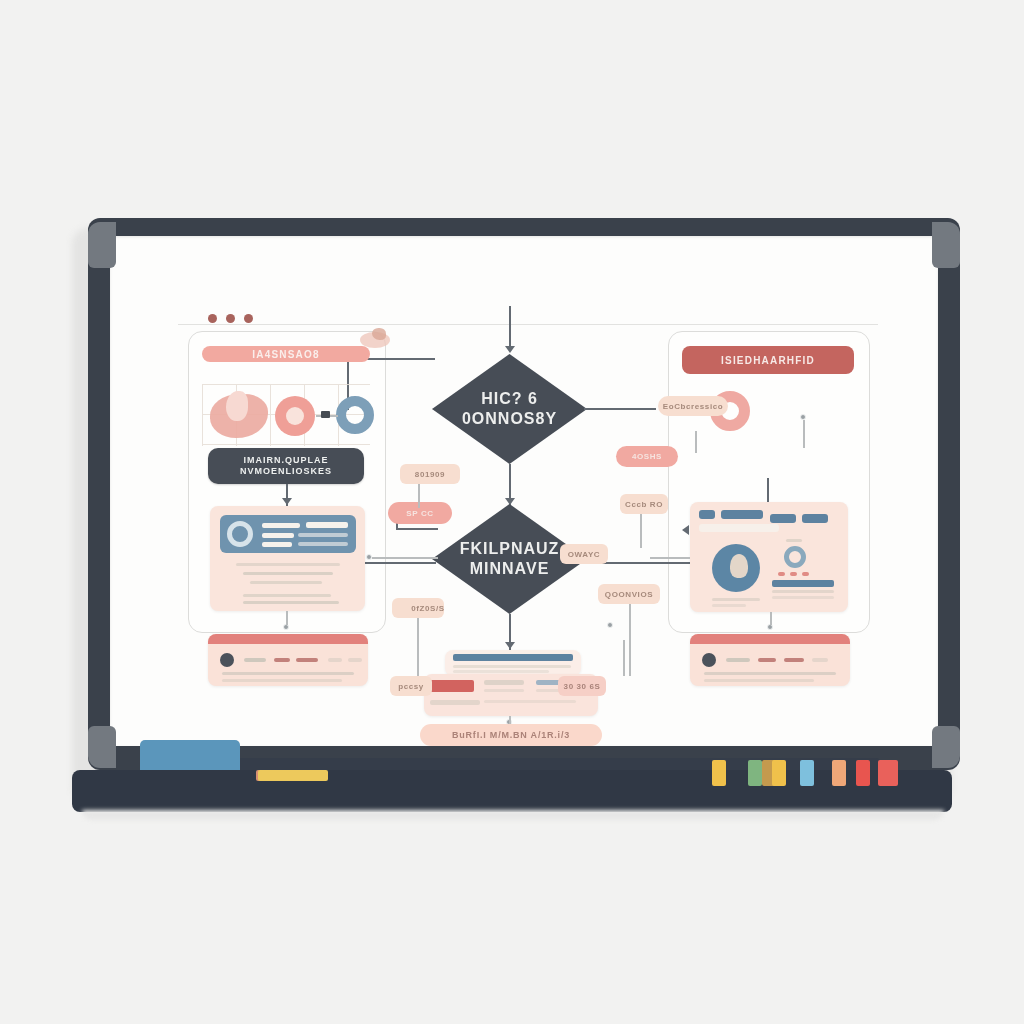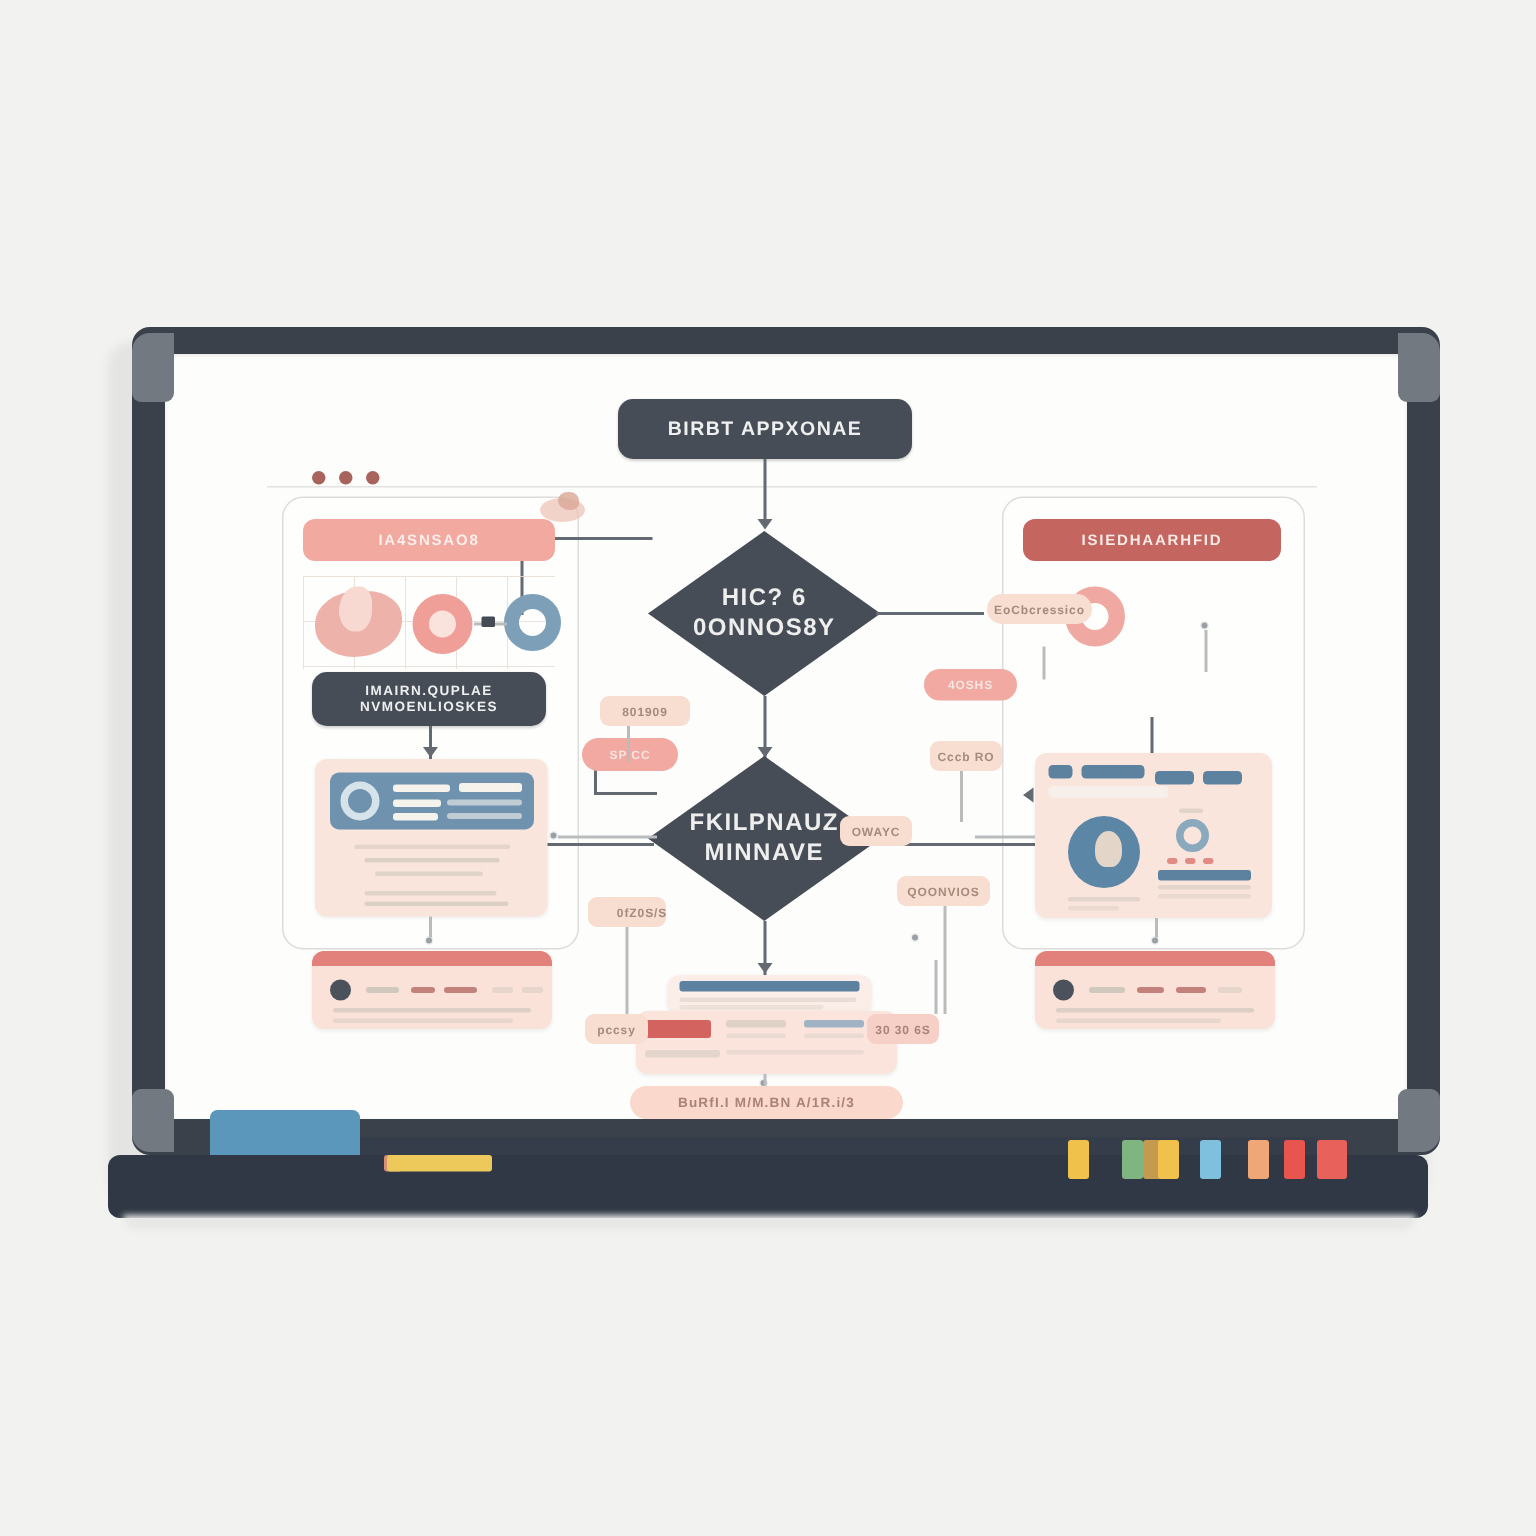--- a/index.html
+++ b/index.html
@@ -168,23 +168,20 @@
         <div class="dots3" style="left:98px;top:78px;">
           <i></i>
           <i></i>
           <i></i>
         </div>
 
         <div class="group-box grp-mid"></div>
         <div class="group-box grp-left"></div>
         <div class="group-box grp-right"></div>
 
-        <div class="node-dark" style="left:302px;top:30px;width:196px;height:40px;font-size:13px;">
-          <span>BIRBT APPXONAE</span>
-        </div>
         <div class="ln lnv" style="left:399px;top:70px;height:42px;"></div>
         <div class="arrow" style="left:395px;top:110px;"></div>
 
         <div class="diamond" style="left:322px;top:118px;width:155px;height:110px;">
           <div class="shape"></div>
           <div class="lbl" style="font-size:16px;">HIC? 6 0ONNOS8Y</div>
         </div>
 
         <div class="ln lnh" style="left:237px;top:122px;width:88px;"></div>
         <div class="ln lnv" style="left:237px;top:122px;height:52px;"></div>
@@ -201,21 +198,21 @@
         </div>
 
         <div class="ln lnh" style="left:286px;top:292px;width:42px;"></div>
         <div class="ln lnv" style="left:286px;top:268px;height:26px;"></div>
         <div class="ln lnh" style="left:250px;top:326px;width:76px;"></div>
         <div class="arrow left" style="left:246px;top:321px;"></div>
         <div class="ln lnh" style="left:474px;top:326px;width:196px;"></div>
         <div class="ln lnv" style="left:399px;top:378px;height:36px;"></div>
         <div class="arrow" style="left:395px;top:406px;"></div>
 
-        <div class="head-pink" style="left:92px;top:110px;width:168px;height:28px;">
+        <div class="head-pink" style="left:92px;top:110px;width:168px;height:16px;">
           <span>IA4SNSAO8</span>
         </div>
 
         <div class="grid-bg" style="left:92px;top:148px;width:168px;height:62px;"></div>
 
         <div class="sketch" style="left:100px;top:158px;width:58px;height:44px;background:#ecaba2;border-radius:50% 40% 55% 45%;opacity:.92;"></div>
         <div class="sketch" style="left:116px;top:155px;width:22px;height:30px;background:#f7d9d2;border-radius:60% 40% 50% 50%;"></div>
         <div class="ring" style="left:165px;top:160px;width:40px;height:40px;background:#ef9f97;"></div>
         <div class="circle" style="left:176px;top:171px;width:18px;height:18px;background:#f9e3dc;"></div>
         <div class="ring" style="left:226px;top:160px;width:38px;height:38px;border:10px solid #7d9fb8;"></div>
@@ -334,21 +331,21 @@
           </div>
 
         <div class="tag salmon" style="left:506px;top:210px;width:62px;height:21px;">
           <span>4OSHS</span>
           </div>
 
         <div class="tag peach" style="left:290px;top:228px;width:60px;height:20px;border-radius:6px;">
           <span>801909</span>
           </div>
 
-        <div class="tag salmon" style="left:278px;top:256px;width:64px;height:22px;">
+        <div class="tag salmon" style="left:278px;top:266px;width:64px;height:22px;">
           <span>SP CC</span>
           </div>
 
         <div class="tag peach" style="left:510px;top:258px;width:48px;height:20px;border-radius:6px;">
           <span>Cccb RO</span>
           </div>
 
         <div class="tag peach" style="left:450px;top:308px;width:48px;height:20px;border-radius:6px;">
           <span>OWAYC</span>
           </div>
@@ -358,21 +355,21 @@
           </div>
 
         <div class="tag peach" style="left:282px;top:362px;width:52px;height:20px;border-radius:6px;padding-left:24px;">
           <span>0fZ0S/S</span>
           </div>
 
         <div class="tag peach" style="left:280px;top:440px;width:42px;height:20px;border-radius:6px;">
           <span>pccsy</span>
           </div>
 
-        <div class="tag blush" style="left:468px;top:440px;width:48px;height:20px;border-radius:6px;">
+        <div class="tag blush" style="left:448px;top:440px;width:48px;height:20px;border-radius:6px;">
           <span>30 30 6S</span>
           </div>
 
         <div class="ln lnv ln-light" style="left:530px;top:278px;height:34px;"></div>
         <div class="ln lnv ln-light" style="left:519px;top:368px;height:72px;"></div>
         <div class="ln lnv ln-light" style="left:513px;top:404px;height:36px;"></div>
         <div class="ln lnv ln-light" style="left:308px;top:248px;height:24px;"></div>
         <div class="ln lnv ln-light" style="left:307px;top:382px;height:58px;"></div>
         <div class="dot" style="left:497px;top:386px;"></div>
         <div class="sketch" style="left:250px;top:96px;width:30px;height:16px;background:#eec4b8;border-radius:50%;opacity:.75;"></div>

